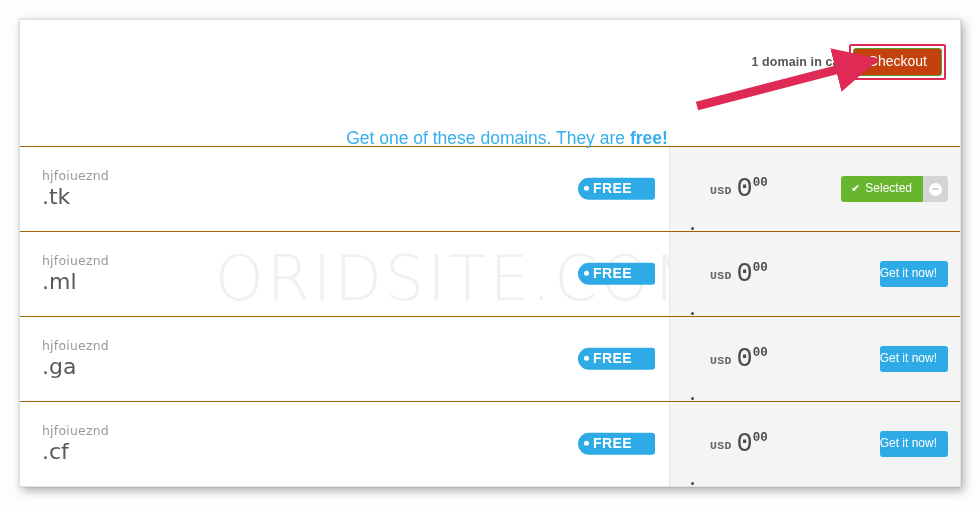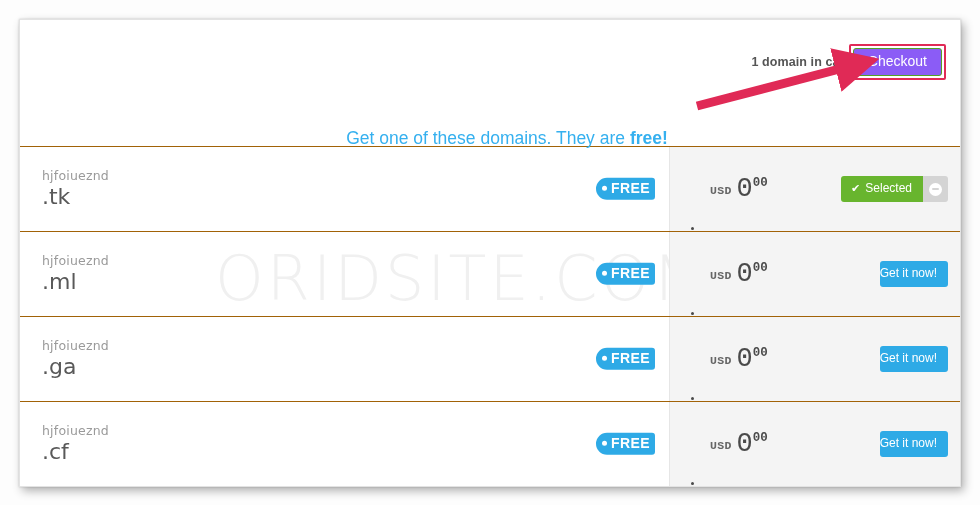--- a/index.html
+++ b/index.html
@@ -54,21 +54,21 @@
     white-space: nowrap;
   }
   #checkout-wrap {
     border: 2px solid #e02a56;
     padding: 2px;
     border-radius: 2px;
     background: transparent;
   }
   #checkout-btn {
     display: block;
-    background: #8b5cf6;
+    background: #c2410c;
     color: #ffffff;
     border: 1px solid #53a026;
     border-radius: 3px;
     font-size: 14px;
     font-family: "Liberation Sans", sans-serif;
     padding: 5px 14px 6px 14px;
     cursor: pointer;
     line-height: 1.1;
   }
 
@@ -156,21 +156,21 @@
   .free-tag {
     position: absolute;
     right: 14px;
     top: 50%;
     transform: translateY(-50%);
     background: #2eaae6;
     color: #ffffff;
     font-size: 14px;
     font-weight: bold;
     letter-spacing: 0.4px;
-    padding: 3px 5px 4px 6px;
+    padding: 3px 23px 4px 6px;
     border-radius: 11px 3px 3px 11px;
     display: flex;
     align-items: center;
     gap: 4px;
     line-height: 1.1;
   }
   .free-tag .tag-dot {
     width: 5px;
     height: 5px;
     border-radius: 50%;

